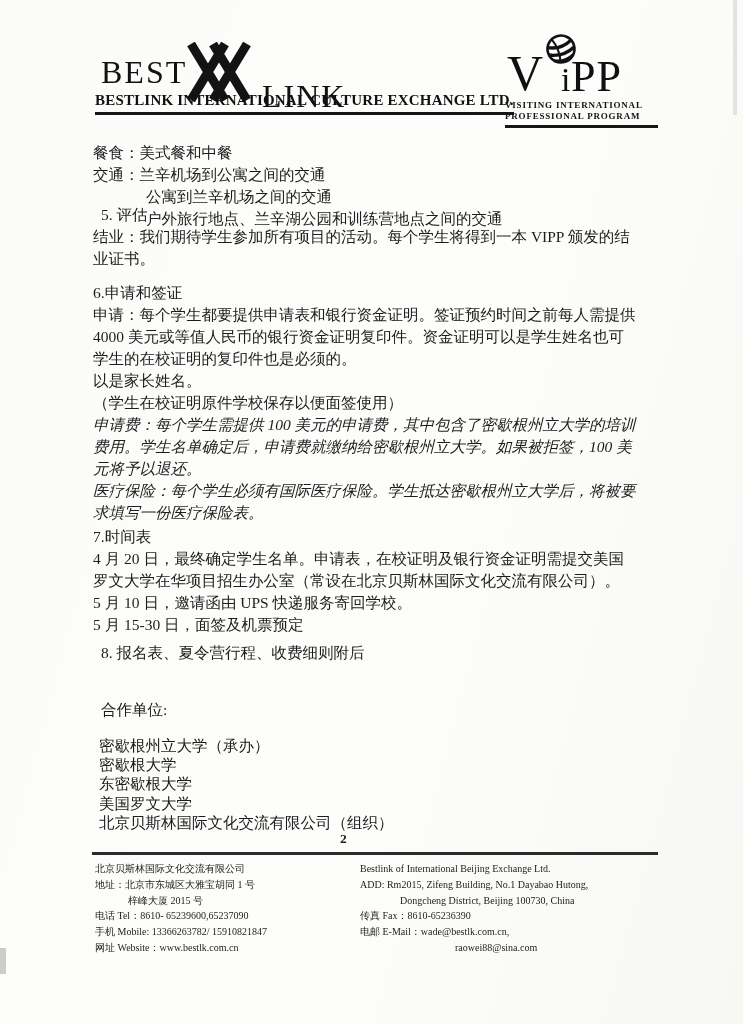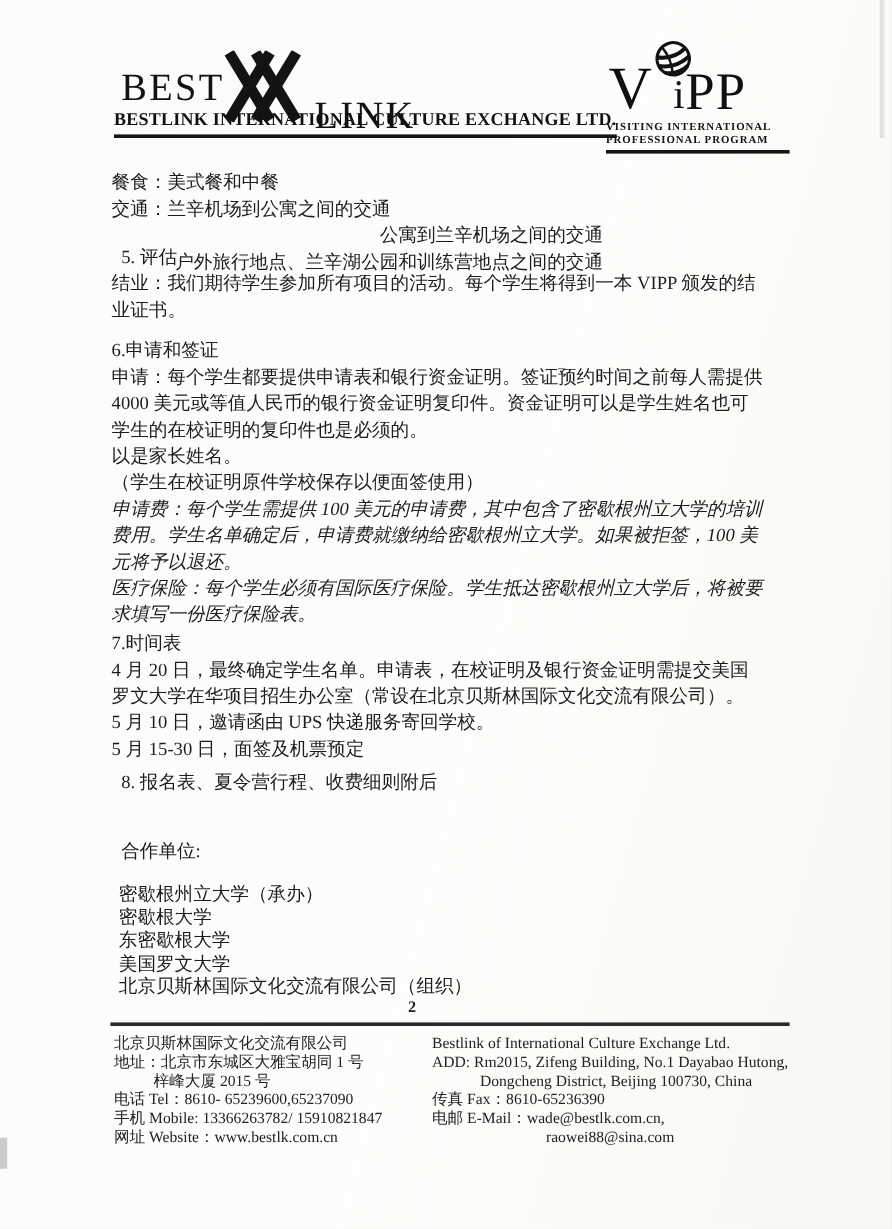--- a/index.html
+++ b/index.html
@@ -35,35 +35,35 @@
   .vipp-i{position:absolute;left:56px;top:29px;font-size:34px;line-height:1;color:#101010;}
   .vipp-pp{position:absolute;left:66px;top:21px;font-size:44px;line-height:1;letter-spacing:1px;color:#101010;}
   .vipp-globe{position:absolute;left:39px;top:-2px;width:34px;height:34px;}
   .vipp-tag{
     margin-top:4px;border-bottom:3px solid #161616;padding-bottom:3px;
     font-size:9px;font-weight:bold;letter-spacing:.8px;line-height:11px;color:#141414;white-space:nowrap;
   }
   
   .blk{position:absolute;left:93px;font-size:15.5px;line-height:22px;color:#1c1c1c;}
   .ln{white-space:nowrap;}
-  .indent-trans{padding-left:53px;text-align:right;}
+  .indent-trans{padding-left:53px;}
   .pad8{padding-left:8px;}
   .pad6{padding-left:6px;}
   #blk-meals{top:107px;margin-top:35px;}
   #blk-eval{top:204px;}
   #blk-visa{top:282px;}
   #blk-fee{top:414px;font-style:italic;}
   #blk-time{top:526px;}
   #blk-attach{top:642px;}
   #blk-partner-head{top:699px;}
   #blk-partners{top:736px;line-height:19.2px;}
   
   .page-number{position:absolute;left:340px;top:831px;font-size:13.5px;font-weight:bold;color:#222;}
   .footer-rule{position:absolute;left:92px;top:852px;width:566px;height:3px;background:#2b2b2b;}
-  .foot-col{position:absolute;top:861px;font-size:13px;line-height:15.8px;color:#222;}
+  .foot-col{position:absolute;top:861px;font-size:10px;line-height:15.8px;color:#222;}
   .foot-left{left:95px;}
   .foot-right{left:360px;}
   .f-ind-1{padding-left:33px;}
   .f-ind-2{padding-left:40px;}
   .f-ind-3{padding-left:95px;}
   .foot-col .ln{white-space:nowrap;}
 </style>
 </head>
 <body>
 
@@ -169,21 +169,21 @@
   <div class="foot-col foot-left">
     <div class="ln">北京贝斯林国际文化交流有限公司</div>
     <div class="ln">地址：北京市东城区大雅宝胡同 1 号</div>
     <div class="ln f-ind-1">梓峰大厦 2015 号</div>
     <div class="ln">电话 Tel：8610- 65239600,65237090</div>
     <div class="ln">手机 Mobile: 13366263782/ 15910821847</div>
     <div class="ln">网址 Website：www.bestlk.com.cn</div>
   </div>
 
   <div class="foot-col foot-right">
-    <div class="ln">Bestlink of International Culture Exchange Ltd.</div>
+    <div class="ln">Bestlink of International Beijing Exchange Ltd.</div>
     <div class="ln">ADD: Rm2015, Zifeng Building, No.1 Dayabao Hutong,</div>
     <div class="ln f-ind-2">Dongcheng District, Beijing 100730, China</div>
     <div class="ln">传真 Fax：8610-65236390</div>
     <div class="ln">电邮 E-Mail：wade@bestlk.com.cn,</div>
     <div class="ln f-ind-3">raowei88@sina.com</div>
   </div>
 
 </div>
 
 </body></html>

